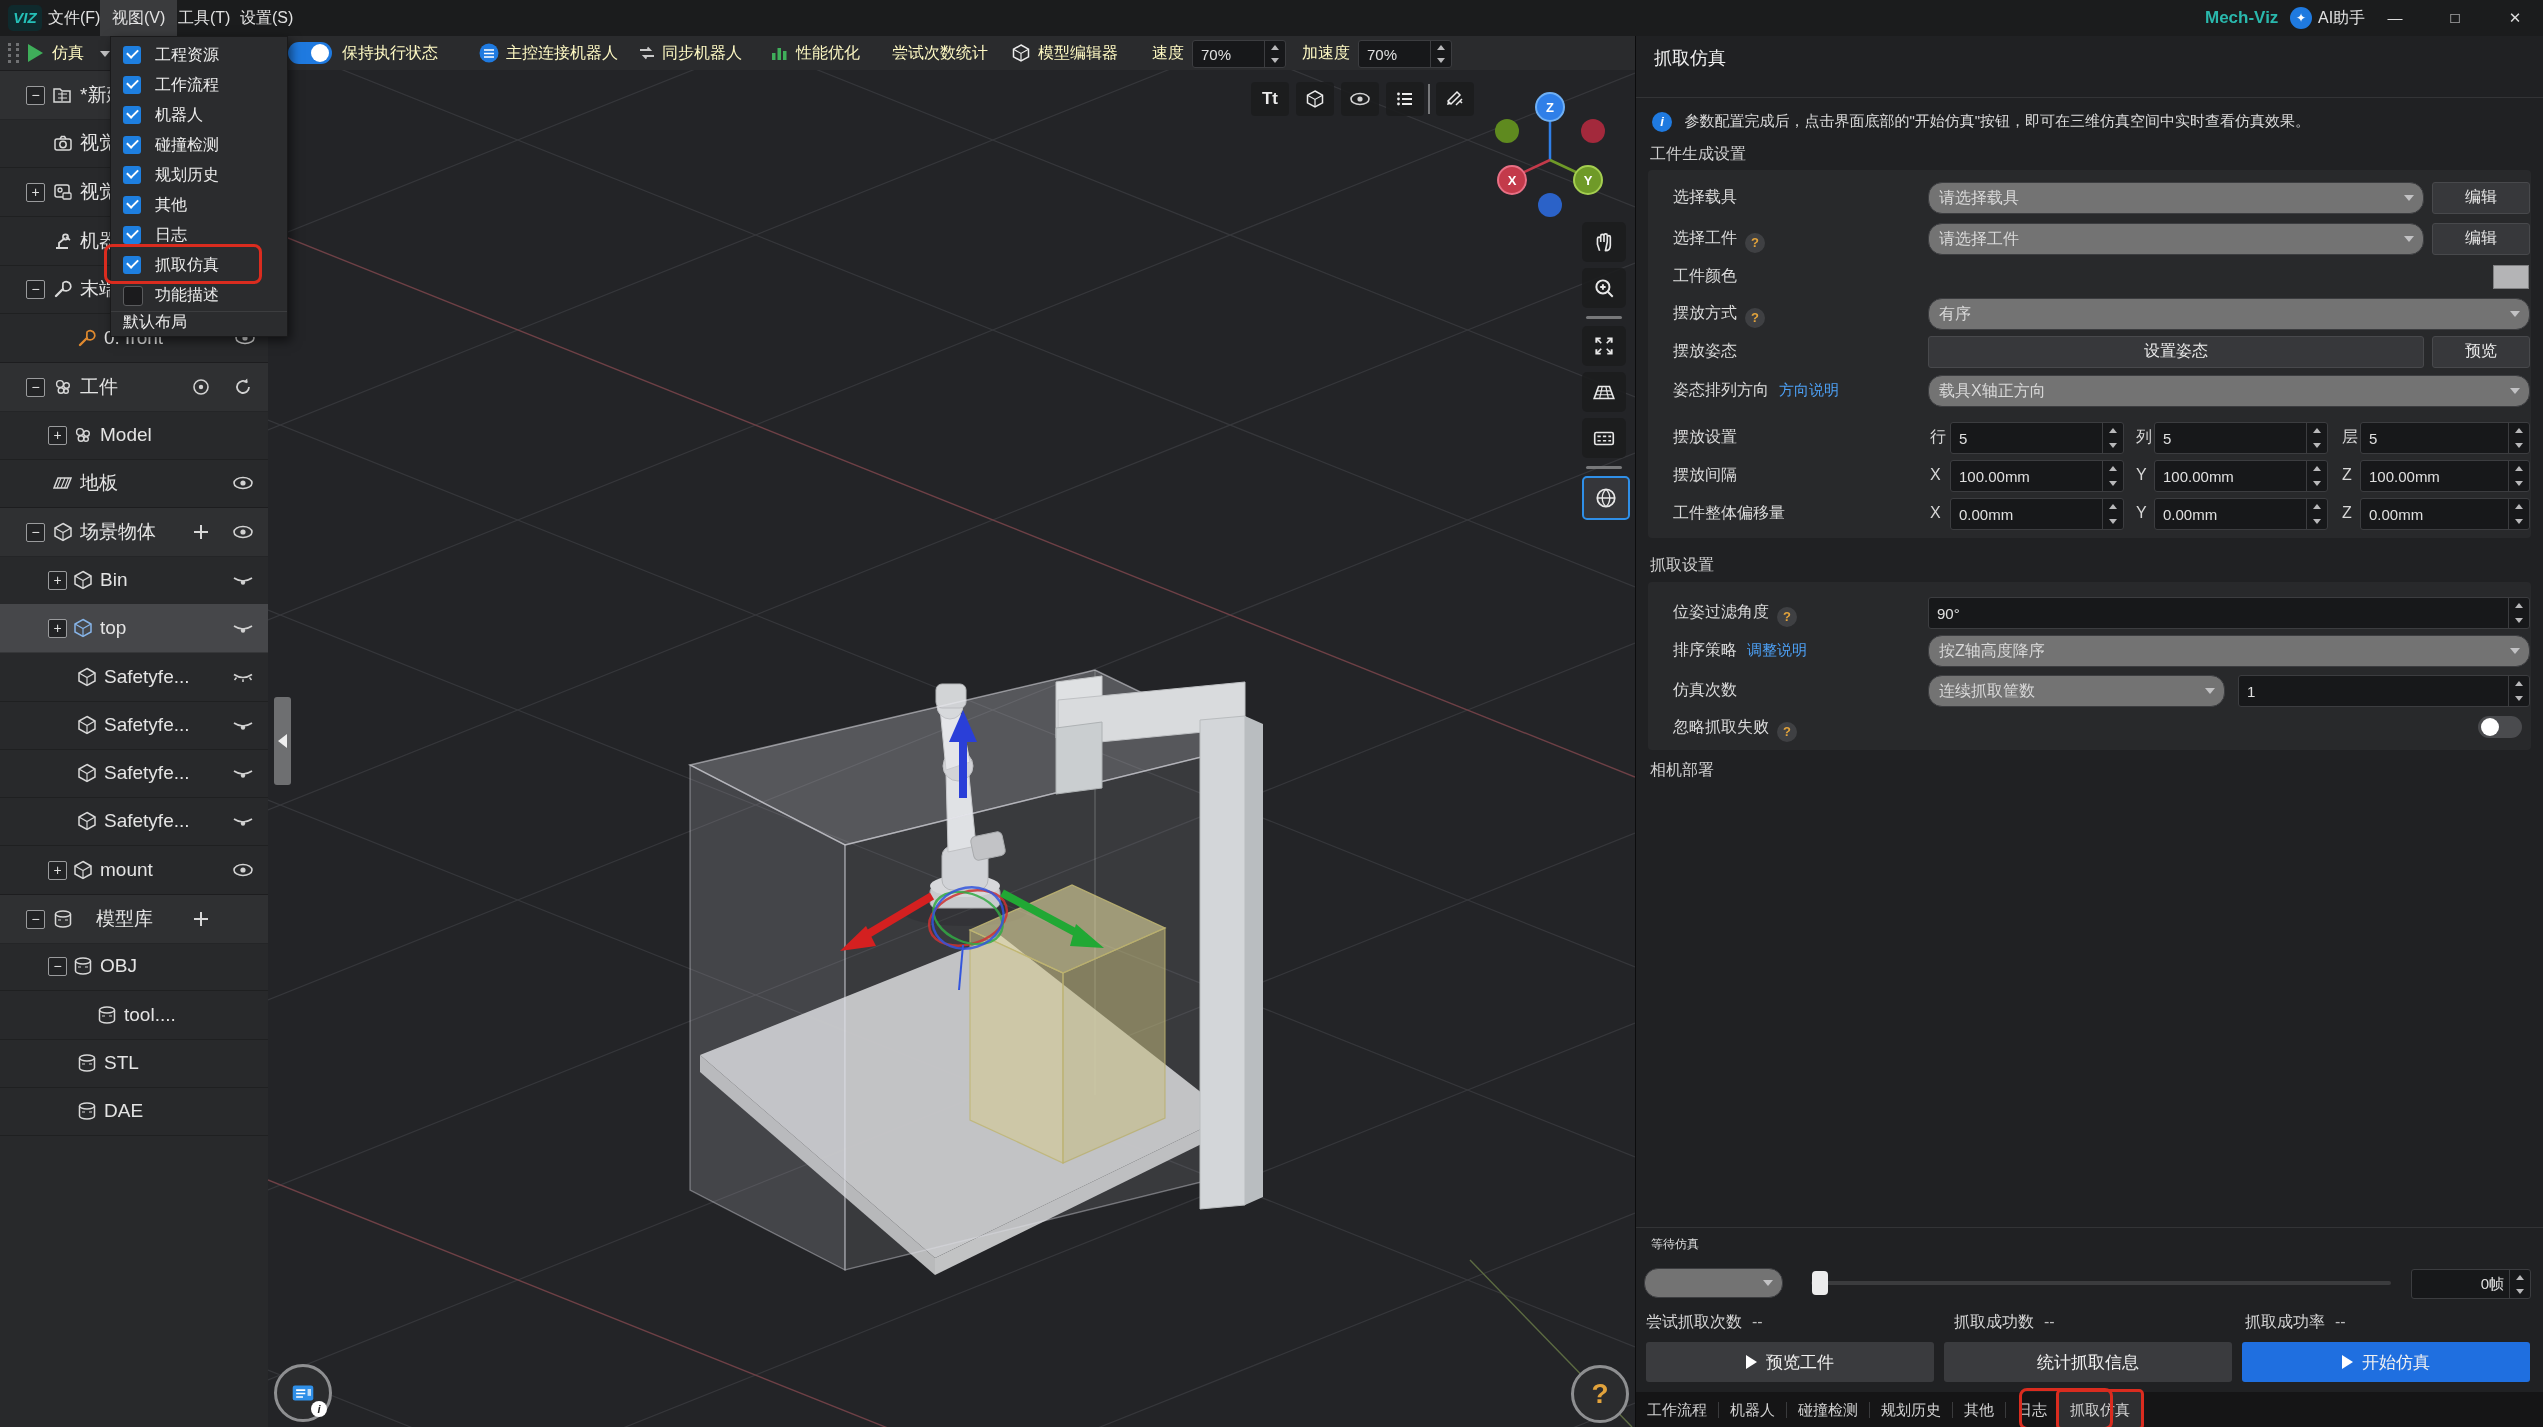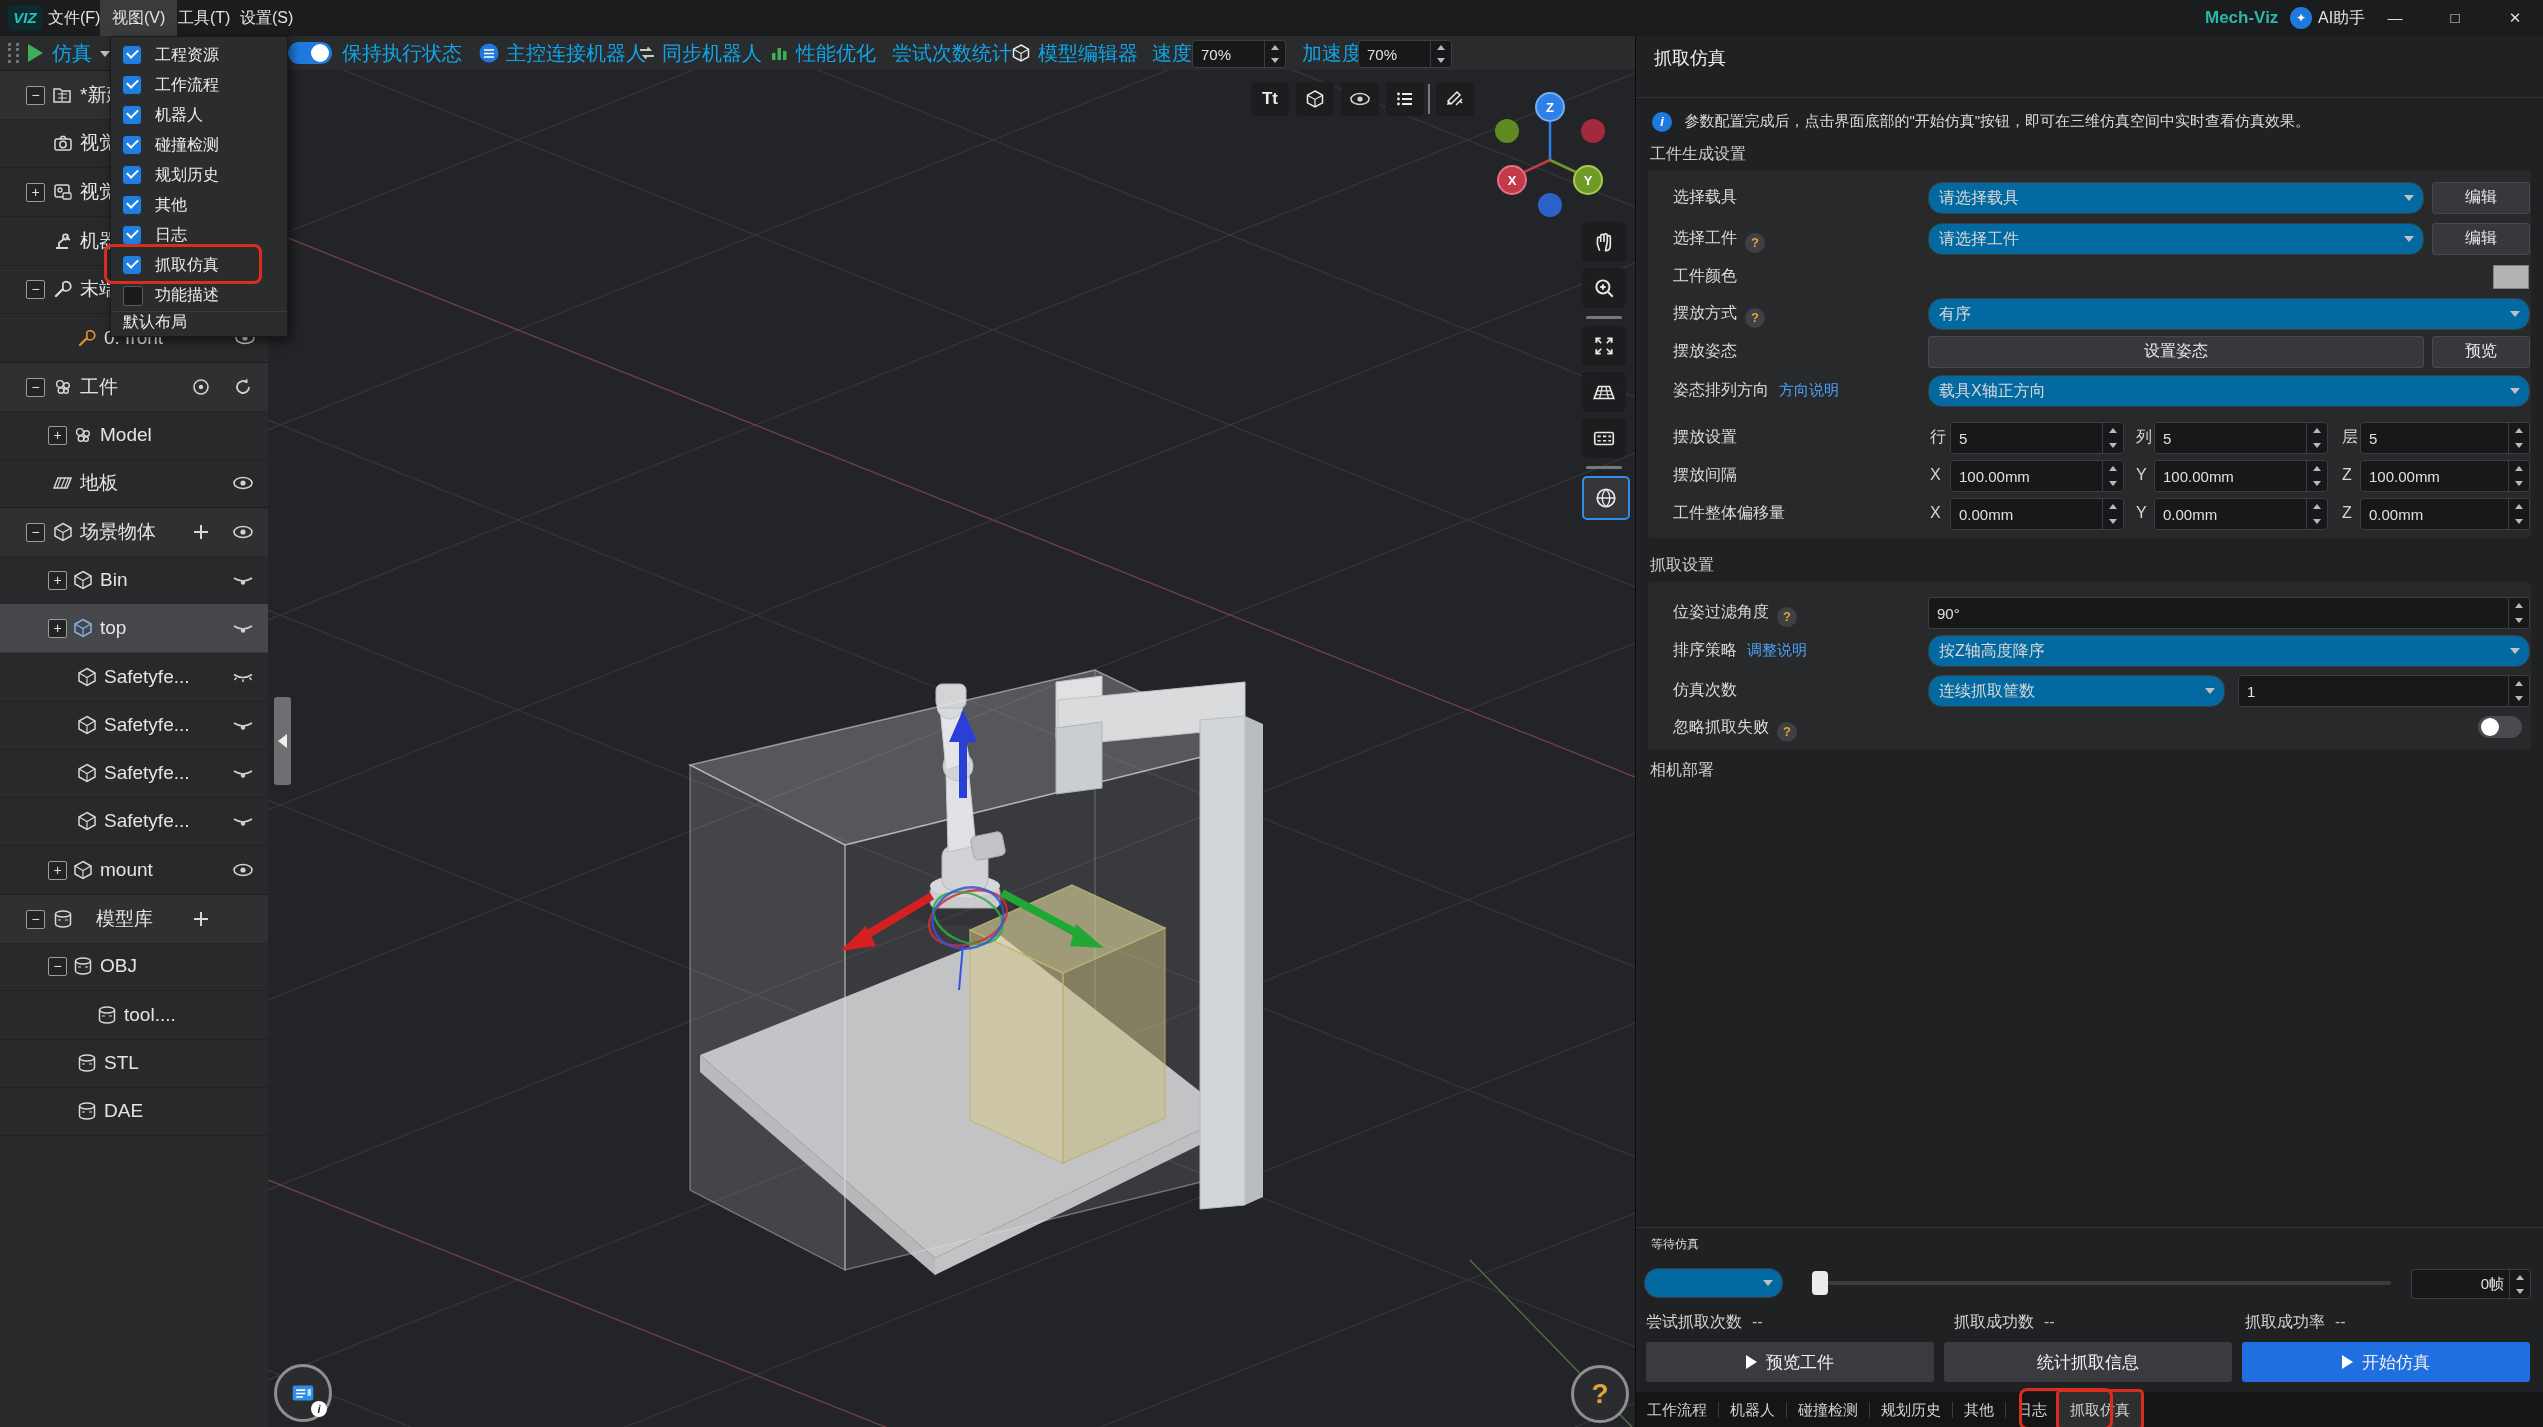--- a/index.html
+++ b/index.html
@@ -13,21 +13,21 @@
   .menu{top:0;height:36px;line-height:36px;padding:0 12px;font-size:16px;color:#e2e2e2}
   .menu.active{background:#3a3b3d}
   .appname{top:0;height:36px;line-height:36px;font-size:17px;font-weight:bold;color:#2ab8ad}
   .aicirc{top:7px;width:22px;height:22px;border-radius:50%;background:#1f7ae0;color:#fff;font-size:12px;text-align:center;line-height:22px}
   .winbtn{top:0;height:36px;width:46px;line-height:36px;text-align:center;font-size:15px;color:#dcdcdc}
   
   #toolbar{left:0;top:36px;width:1635px;height:34px;background:#2a2b2d;border-bottom:1px solid #151516}
   .grip{left:8px;top:7px;width:5px;height:20px;border-left:3px dotted #707173;border-right:3px dotted #707173}
   .tri-play{display:inline-block;width:0;height:0;border-left:15px solid #3fae5a;border-top:9px solid transparent;border-bottom:9px solid transparent}
   .cd{display:inline-block;width:0;height:0;border-top:6px solid #c2c2c4;border-left:5px solid transparent;border-right:5px solid transparent}
-  .tb-label{font-size:20px;color:#0ea5e9;line-height:34px}
+  .tb-label{font-size:16px;color:#fef9c3;line-height:34px}
   .toggle{width:44px;height:22px;border-radius:11px;background:#1f7ae0;position:relative;display:inline-block}
   .toggle .knob{position:absolute;top:2px;width:18px;height:18px;border-radius:50%;background:#fff;right:3px}
   .toggle.off{background:#4a4b4e}
   .toggle.off .knob{left:3px;right:auto}
   .spinbox{background:#17181a;border:1px solid #3c3d40;border-radius:3px;position:absolute}
   .spinbox .val{position:absolute;left:8px;top:0;bottom:0;font-size:15px;color:#e0e0e0;display:flex;align-items:center}
   .spins{position:absolute;right:0;top:0;bottom:0;width:20px;border-left:1px solid #3c3d40;display:flex;flex-direction:column}
   .spins span{flex:1;display:flex;align-items:center;justify-content:center}
   .su i{width:0;height:0;border-bottom:5px solid #b8b8ba;border-left:4px solid transparent;border-right:4px solid transparent;display:block}
   .sd i{width:0;height:0;border-top:5px solid #b8b8ba;border-left:4px solid transparent;border-right:4px solid transparent;display:block}
@@ -56,21 +56,21 @@
   #rightpanel{left:1635px;top:36px;width:908px;height:1391px;background:#202123;border-left:1px solid #0c0c0d}
   .ptitle{left:18px;top:10px;font-size:18px;color:#f0f0f0}
   .psep{position:absolute;left:0;width:908px;height:1px;background:#333436}
   .seclab{position:absolute;left:14px;font-size:16px;color:#cfcfcf}
   .gbox{position:absolute;left:12px;width:883px;background:#28292b;border-radius:4px}
   .prow{position:absolute;left:0;width:883px;height:30px}
   .plabel{position:absolute;left:25px;font-size:16px;color:#dadada;line-height:30px;white-space:nowrap}
   .help{display:inline-block;width:20px;height:20px;border-radius:50%;background:#3f4043;color:#e2a33c;
         font-size:13px;font-weight:bold;text-align:center;line-height:20px;margin-left:8px;vertical-align:-4px}
   .link{font-size:15px;color:#4da0f5;margin-left:10px}
-  .select{position:absolute;height:30px;background:#0369a1;border:1px solid #3c3d40;border-radius:14px}
+  .select{position:absolute;height:30px;background:#737373;border:1px solid #3c3d40;border-radius:14px}
   .select .sv{position:absolute;left:10px;top:0;bottom:0;display:flex;align-items:center;font-size:16px;color:#d8d8d8;white-space:nowrap}
   .select .cd{position:absolute;right:9px;top:12px}
   .btn{position:absolute;height:30px;background:#37383b;border:1px solid #48494c;border-radius:3px;
        text-align:center;font-size:16px;color:#eaeaea;line-height:28px}
   .klab{position:absolute;font-size:16px;color:#d8d8d8;line-height:30px}
   .swatch{position:absolute;width:34px;height:22px;background:#b4b4b6;border:1px solid #808082}
   .infoc{display:inline-block;width:20px;height:20px;border-radius:50%;background:#1f7ae0;color:#fff;
          font-size:13px;font-weight:bold;font-style:italic;text-align:center;line-height:20px}
   .bigbtn{position:absolute;top:1306px;width:288px;height:40px;border-radius:3px;background:#3a3b3e;
           display:flex;align-items:center;justify-content:center;font-size:17px;color:#f0f0f0}

